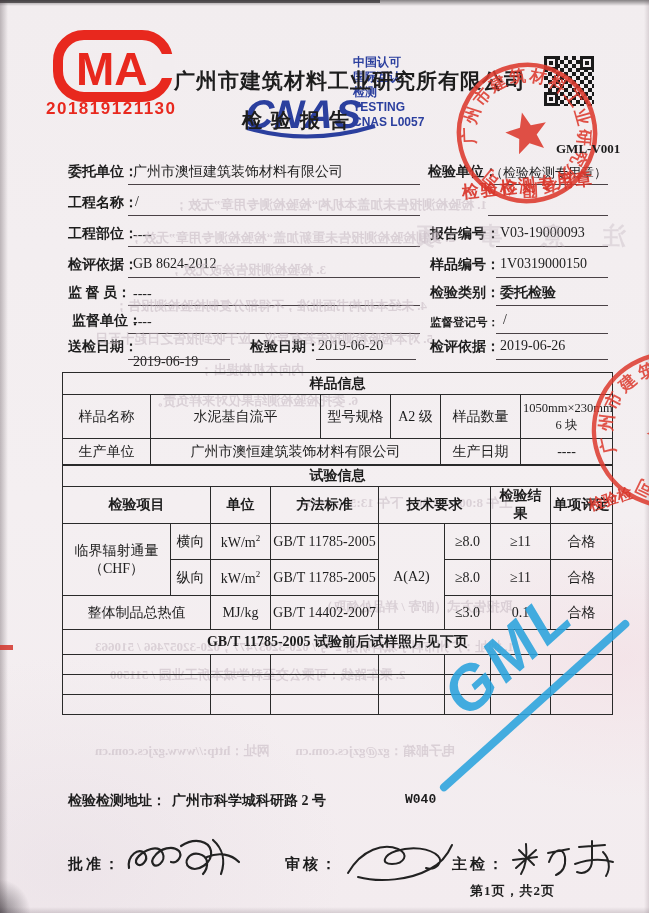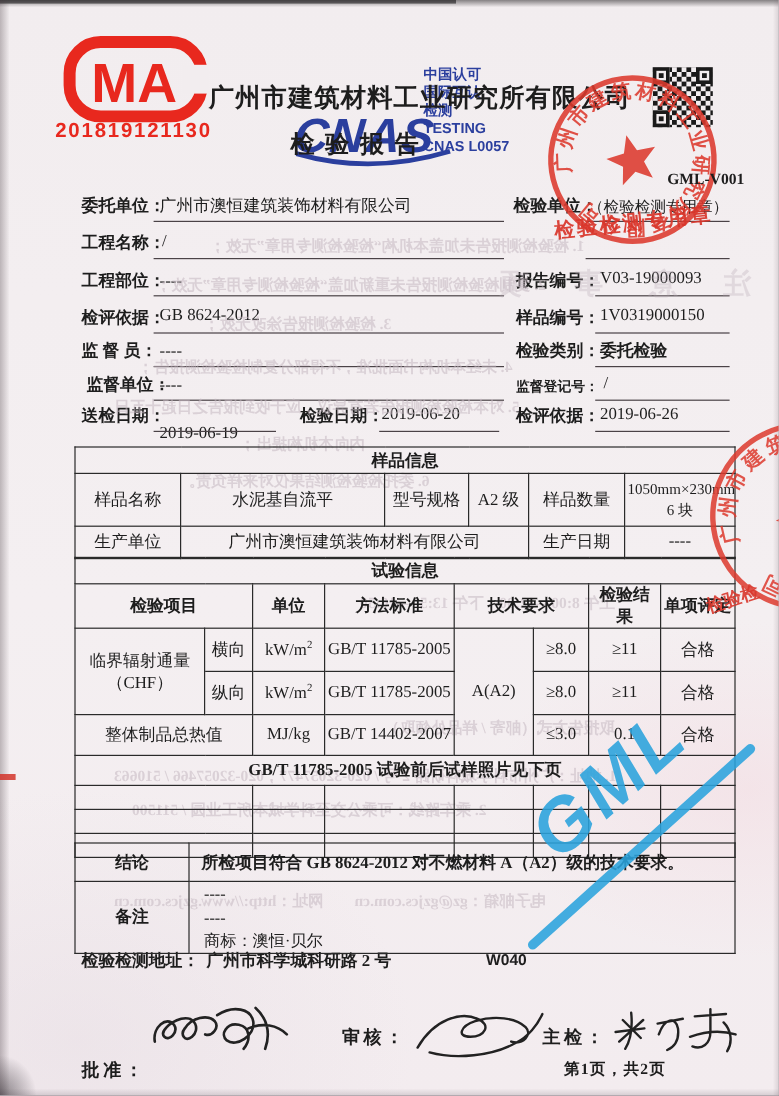--- a/index.html
+++ b/index.html
@@ -325,50 +325,30 @@
           <td></td>
           <td></td>
           <td></td>
           <td></td>
           <td></td>
           <td></td>
         </tr>
   </tbody>
     </table>
 
-  <table style="left:62px;top:702px;width:550px;">
-    <colgroup>
-        <col style="width:95px">
-        <col style="width:455px">
-      </colgroup>
-    <tbody>
-        <tr style="height:32px;">
-      <td class="hd">结论</td>
-      <td class="concl-cell">所检项目符合 GB 8624-2012 对不燃材料 A（A2）级的技术要求。</td>
-    </tr>
-    <tr style="height:52px;">
-      <td class="hd">备注</td>
-      <td class="remark-cell">
-        <div>----</div>
-        <div>----</div>
-        <div>商标：澳恒·贝尔</div>
-      </td>
-    </tr>
-  </tbody>
-    </table>
 
   <div class="abs gml-wm">GML</div>
   <div class="abs gml-swoosh"></div>
 
   <span class="abs lbl" style="left:68px;top:792px;">检验检测地址：</span>
   <span class="abs val" style="left:172px;top:792px;font-weight:600;">广州市科学城科研路 2 号</span>
-  <span class="abs" style="left:405px;top:792px;font-size:13px;font-weight:700;font-family:Liberation Sans, sans-serif;">W040</span>
-
-
-  <span class="abs sig-lbl" style="left:68px;top:855px;margin-top:28px;">批准：</span>
+  <span class="abs" style="left:405px;top:792px;font-size:13px;font-weight:700;font-family:Liberation Mono, monospace;">W040</span>
+
+
+  <span class="abs sig-lbl" style="left:68px;top:855px;">批准：</span>
   <div class="abs" style="left:125px;top:832px;">
     <svg width="120" height="50" viewBox="0 0 120 50">
       <path d="M4,36 C2,24 14,14 20,22 C24,28 16,36 12,32 C8,28 16,20 26,17 C38,14 42,26 35,32 C29,37 25,30 29,25 C35,16 48,13 54,19 C58,24 52,32 46,30 M56,14 C70,5 84,9 86,19 C88,31 72,41 64,35 C58,30 64,20 74,22 C84,24 84,35 78,42 M88,8 C97,16 101,28 96,42 M82,25 C94,20 106,22 114,30" fill="none" stroke="#222" stroke-width="2.2" stroke-linecap="round"></path>
     </svg>
   </div>
 
   <span class="abs sig-lbl" style="left:285px;top:855px;">审核：</span>
   <div class="abs" style="left:340px;top:835px;">
     <svg width="115" height="48" viewBox="0 0 115 48">
       <path d="M8,38 C22,14 44,8 58,14 C70,19 64,29 52,29 C40,29 44,20 56,16 C72,11 90,13 98,21 C104,27 96,36 86,33 M18,42 C40,48 70,45 90,34 C100,29 108,19 112,10" fill="none" stroke="#222" stroke-width="2" stroke-linecap="round"></path>

